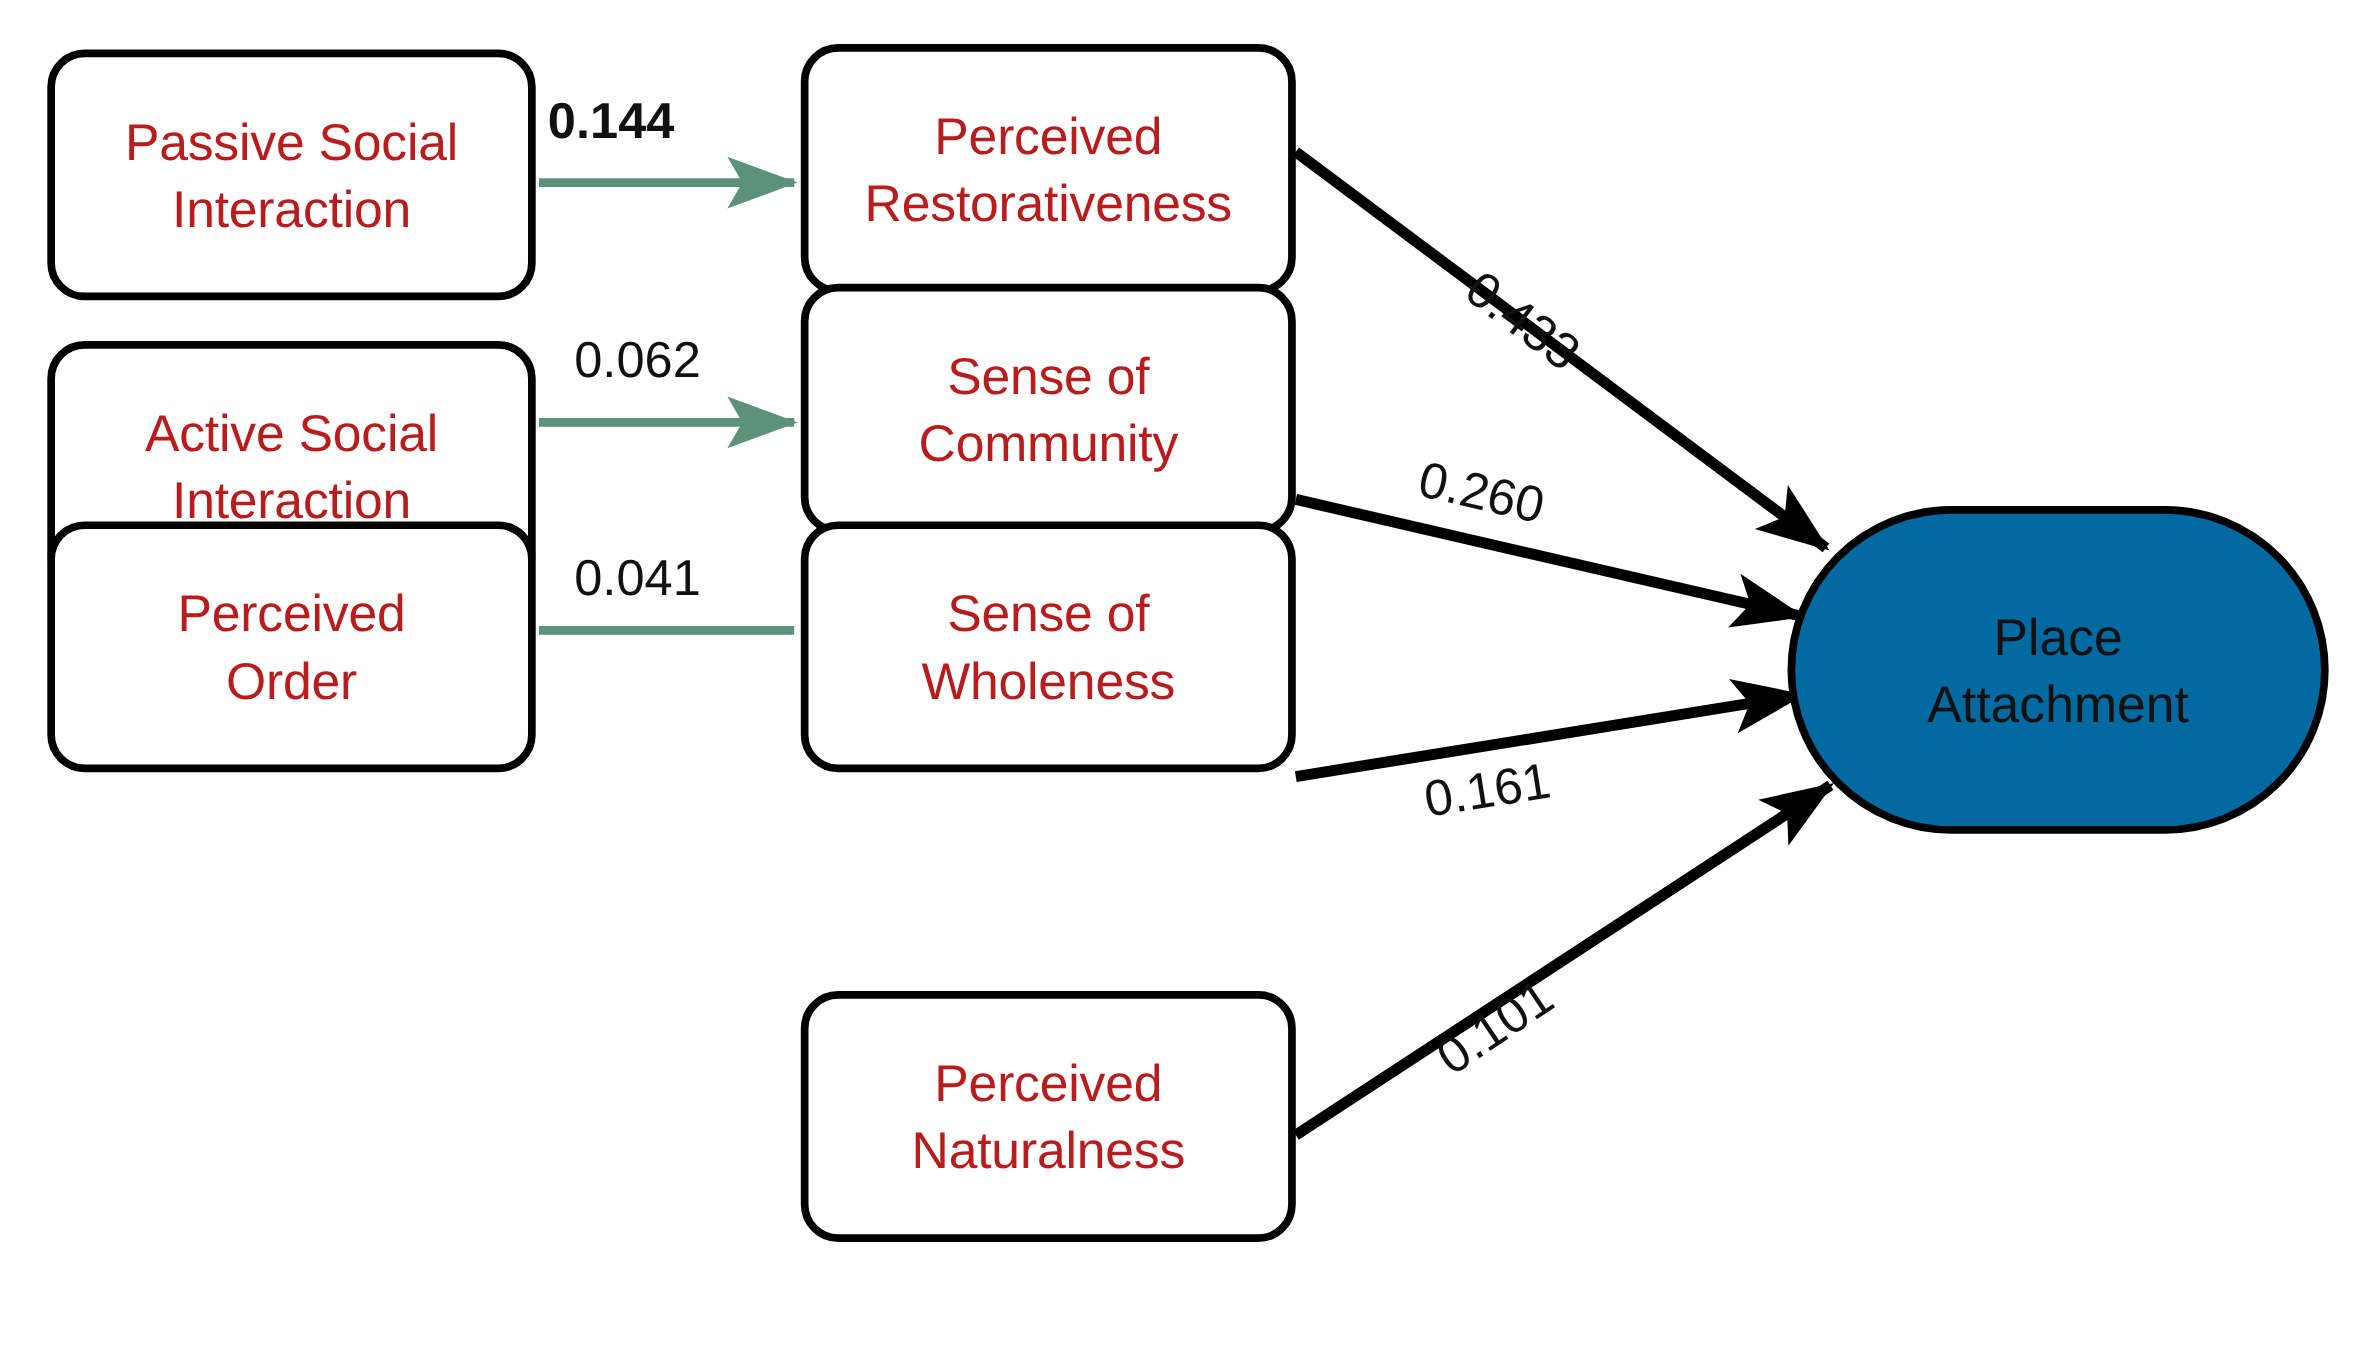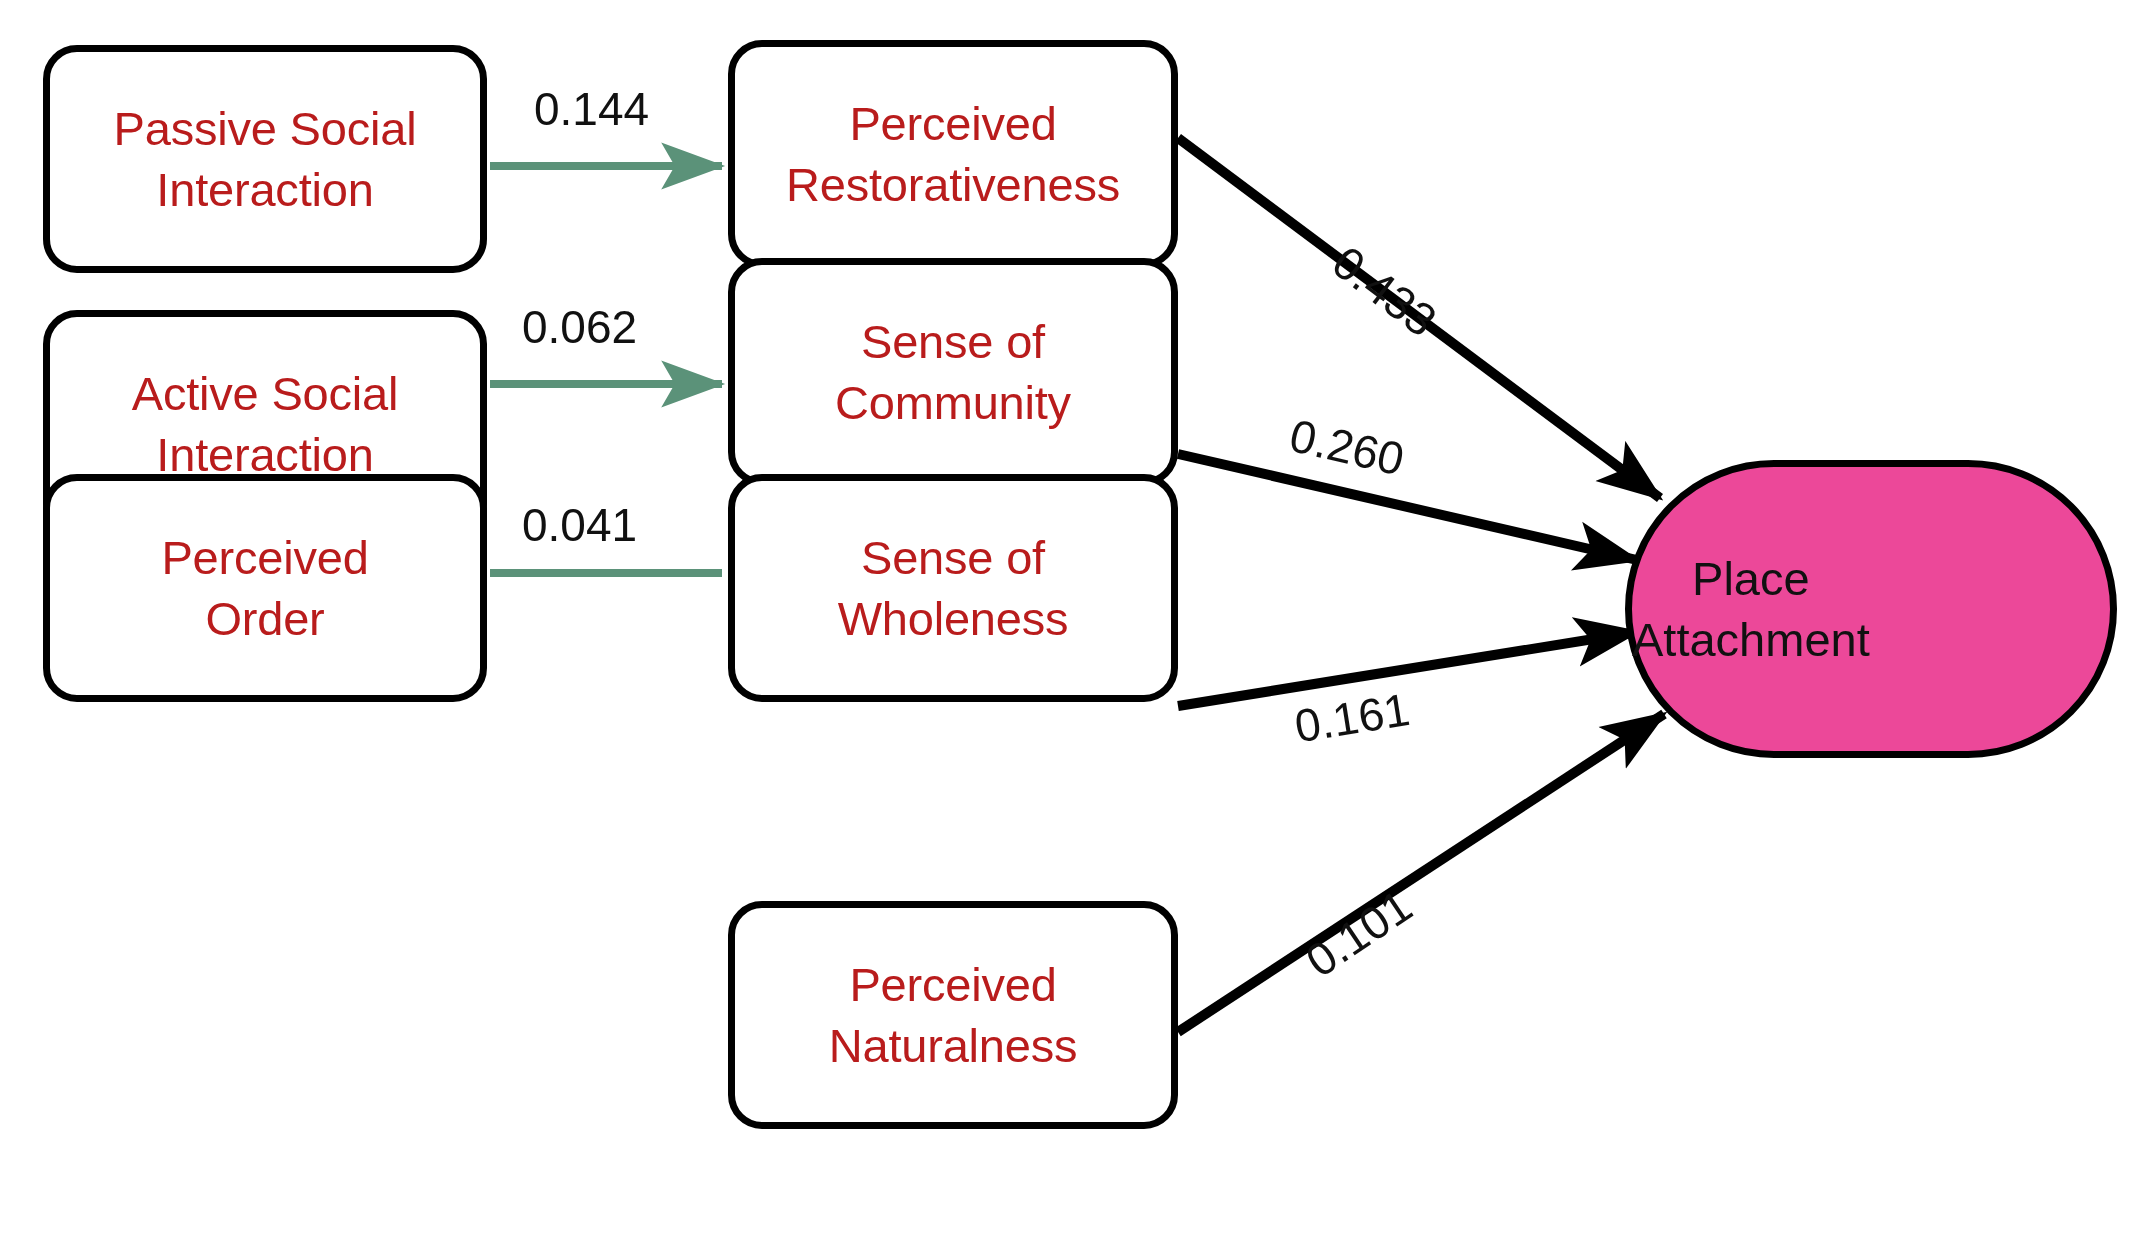--- a/index.html
+++ b/index.html
@@ -39,24 +39,24 @@
     font-family: "Liberation Sans", sans-serif;
     letter-spacing: -0.2px;
     padding: 0 10px;
   }
   .node-box > span { display: block; white-space: pre-line; }
   .stadium {
     position: absolute;
     box-sizing: border-box;
     border: 7px solid #000000;
     border-radius: 160px;
-    background: #ec4899;
+    background: #0369a1;
     display: flex;
     align-items: center;
-    justify-content: flex-start;
+    justify-content: center;
     text-align: center;
     line-height: 1.30;
     font-size: 47px;
     color: #111111;
     font-family: "Liberation Sans", sans-serif;
   }
   .stadium > span { display: block; white-space: pre-line; }
   .edge-label {
     position: absolute;
     font-size: 46px;
@@ -124,21 +124,21 @@
   <div class="node-box" style="left:728px; top:901px; width:450px; height:228px;">
     <span>Perceived
 Naturalness</span>
   </div>
 
   <div class="stadium" style="left:1625px; top:460px; width:492px; height:298px;">
     <span>Place
 Attachment</span>
   </div>
 
-  <div class="edge-label" style="left:534px; top:82px;">0.144</div>
+  <div class="edge-label" style="left:498px; top:82px;font-weight:bold;">0.144</div>
 
   <div class="edge-label" style="left:522px; top:300px;">0.062</div>
 
   <div class="edge-label" style="left:522px; top:498px;">0.041</div>
 
   <div class="edge-label" style="left:1355px; top:235px; transform: rotate(37deg);">0.433</div>
 
   <div class="edge-label" style="left:1297px; top:408px; transform: rotate(13deg);">0.260</div>
 
   <div class="edge-label" style="left:1291px; top:700px; transform: rotate(-9deg);">0.161</div>

